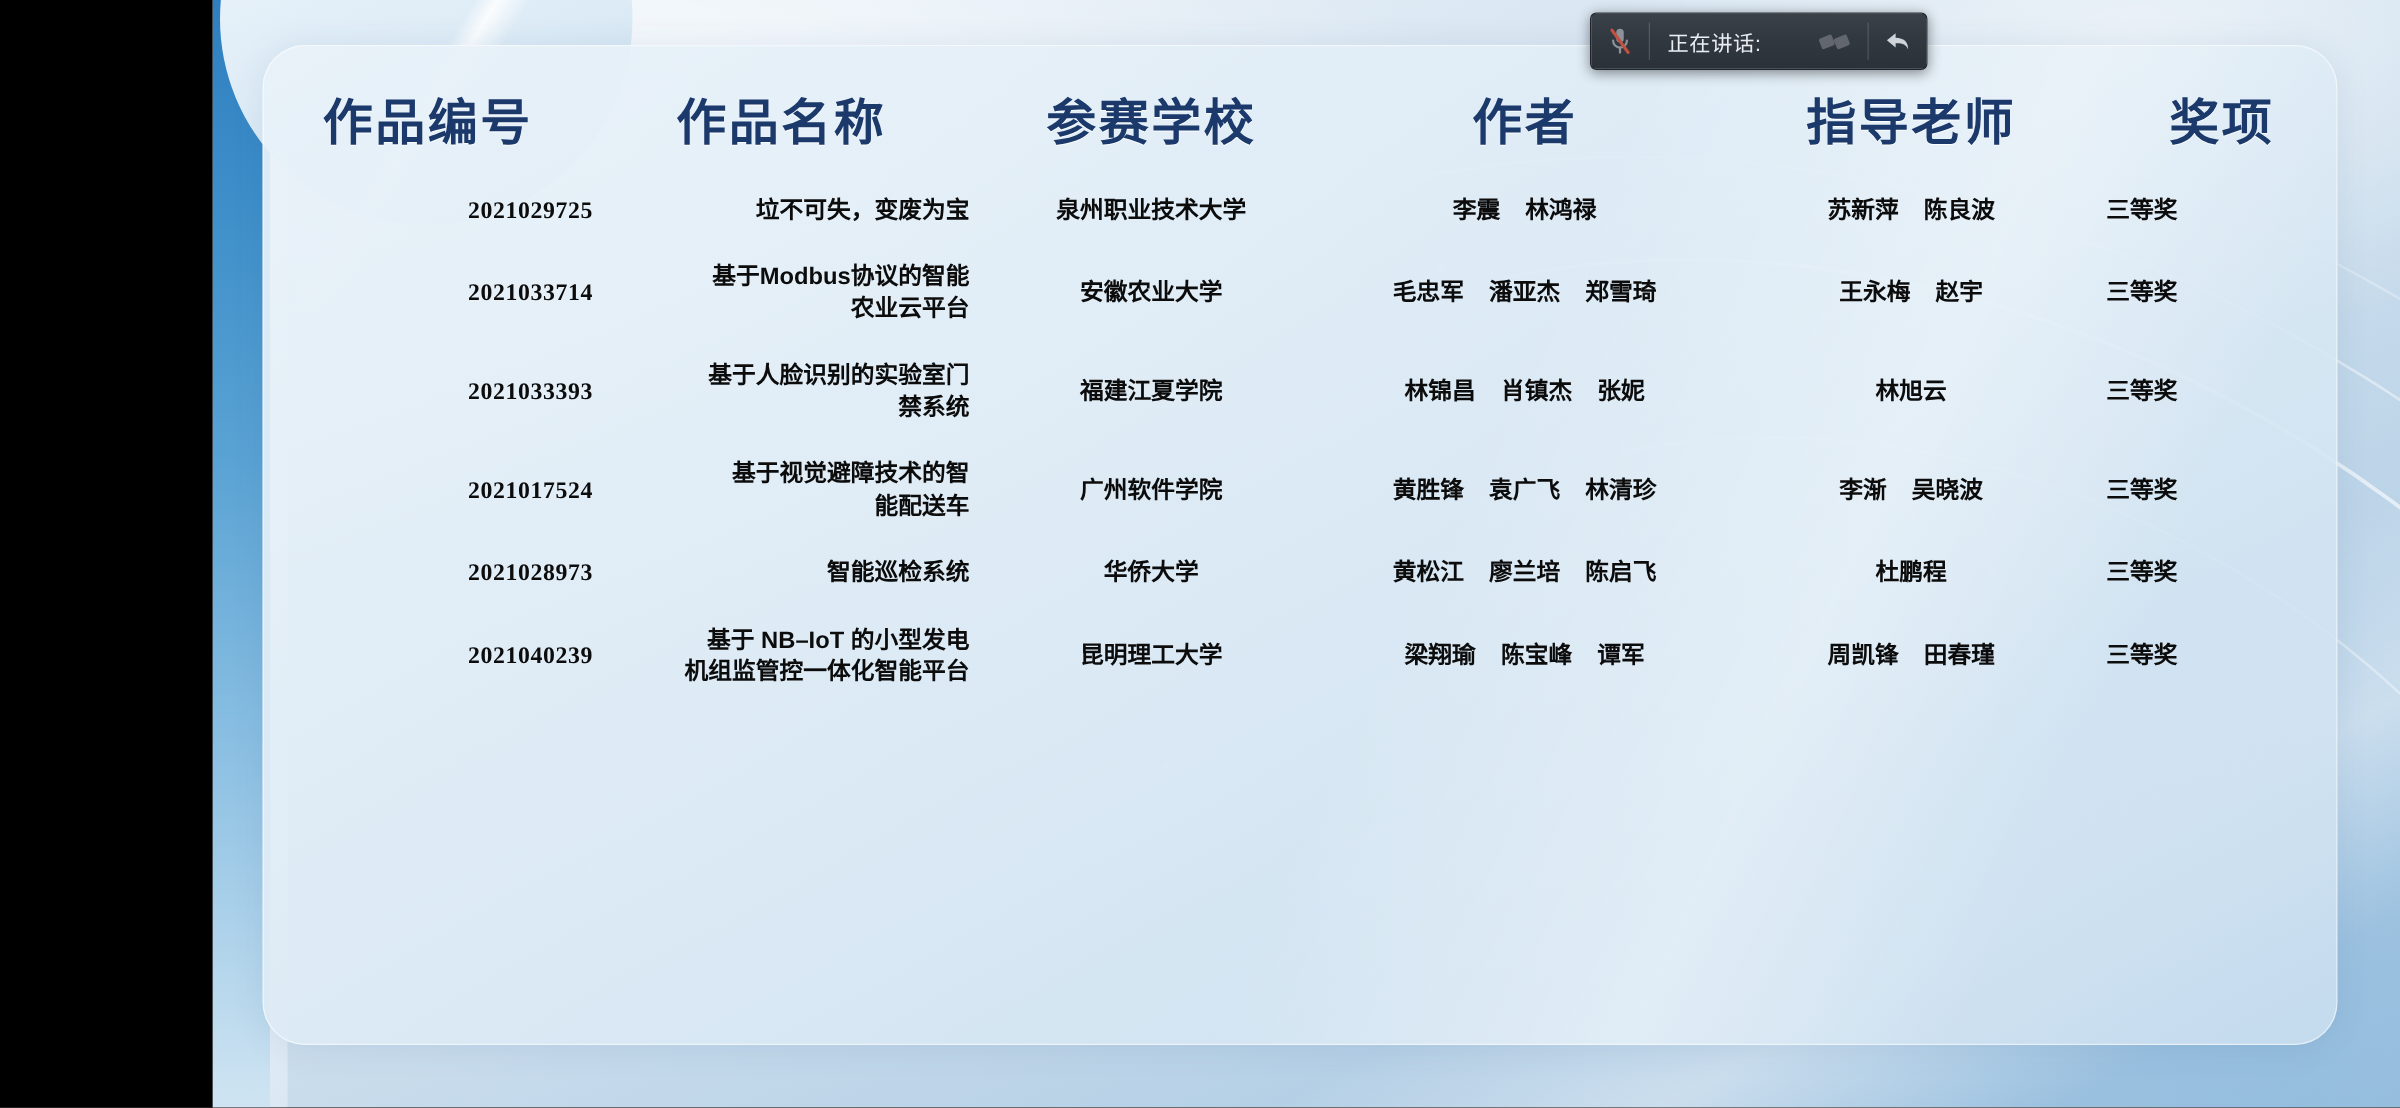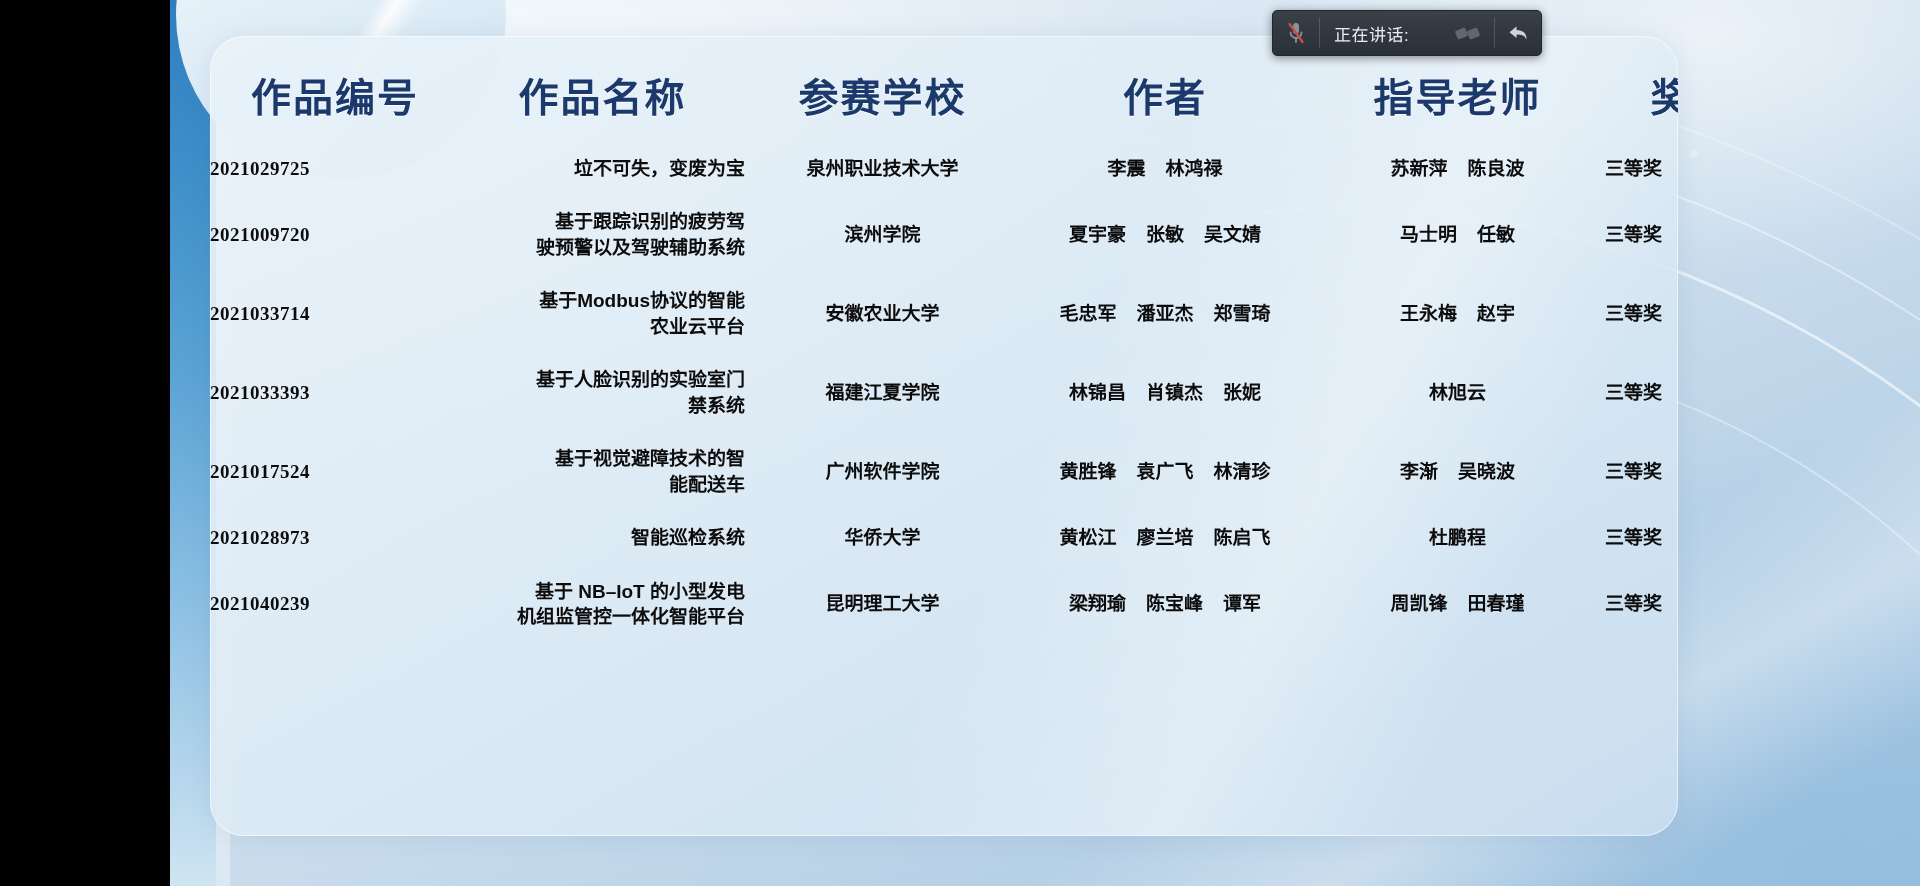--- a/index.html
+++ b/index.html
@@ -116,21 +116,21 @@
     border-radius: 50%;
     background: rgba(255,255,255,0.75);
     pointer-events: none;
   }
 
   
   #content-card {
     position: absolute;
     left: 40px;
     top: 36px;
-    width: 1468px;
+    width: 1660px;
     height: 800px;
     border-radius: 34px;
     background: linear-gradient(150deg,
        rgba(233,242,249,0.93) 0%,
        rgba(223,236,246,0.92) 40%,
        rgba(213,230,243,0.90) 72%,
        rgba(203,223,240,0.88) 100%);
     box-shadow: 0 0 0 1px rgba(255,255,255,0.55) inset,
                 0 2px 26px rgba(46,92,134,0.10);
     overflow: hidden;
@@ -170,21 +170,21 @@
     line-height: 1.34;
   }
 
   .col-id     { width: 250px; }
   .col-name   { width: 285px; }
   .col-school { width: 275px; }
   .col-author { width: 290px; }
   .col-teacher{ width: 295px; }
   .col-award  { width: 175px; }
 
-  td.c-id      { text-align: left; font-family: "Liberation Serif", "DejaVu Serif", serif; font-size: 21px; letter-spacing: .5px; }
+  td.c-id      { text-align: right; font-family: "Liberation Serif", "DejaVu Serif", serif; font-size: 21px; letter-spacing: .5px; }
   td.c-name    { text-align: right;   padding-left: 12px; padding-right: 16px; }
   td.c-school  { text-align: center;   padding-left: 14px; }
   td.c-author  { text-align: center;   padding-left: 10px; }
   td.c-teacher { text-align: center;   padding-left: 14px; }
   td.c-award   { }
 
   .name-line { display: block; }
   .person { display: inline-block; margin-right: 20px; white-space: nowrap; }
   .person:last-child { margin-right: 0; }
 
@@ -290,31 +290,20 @@
         </thead>
         <tbody id="award-table-body">
             <tr>
               <td class="c-id">2021029725</td>
               <td class="c-name">
                 <span class="name-line">垃不可失，变废为宝</span>
               </td>
               <td class="c-school">泉州职业技术大学</td>
               <td class="c-author"><span class="person">李震</span><span class="person">林鸿禄</span></td>
               <td class="c-teacher"><span class="person">苏新萍</span><span class="person">陈良波</span></td>
-              <td class="c-award">三等奖</td>
-            </tr>
-            <tr>
-              <td class="c-id">2021009720</td>
-              <td class="c-name">
-                <span class="name-line">基于跟踪识别的疲劳驾</span>
-                <span class="name-line">驶预警以及驾驶辅助系统</span>
-              </td>
-              <td class="c-school">滨州学院</td>
-              <td class="c-author"><span class="person">夏宇豪</span><span class="person">张敏</span><span class="person">吴文婧</span></td>
-              <td class="c-teacher"><span class="person">马士明</span><span class="person">任敏</span></td>
               <td class="c-award">三等奖</td>
             </tr>
             <tr>
               <td class="c-id">2021033714</td>
               <td class="c-name">
                 <span class="name-line">基于Modbus协议的智能</span>
                 <span class="name-line">农业云平台</span>
               </td>
               <td class="c-school">安徽农业大学</td>
               <td class="c-author"><span class="person">毛忠军</span><span class="person">潘亚杰</span><span class="person">郑雪琦</span></td>

